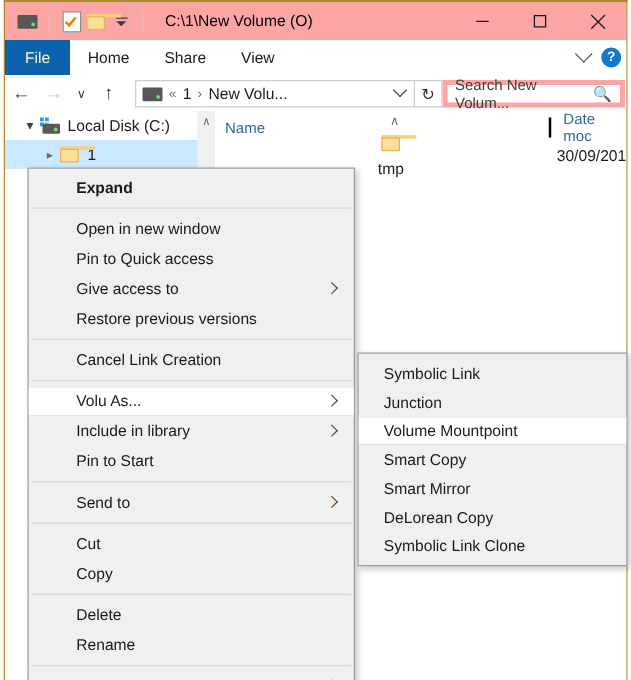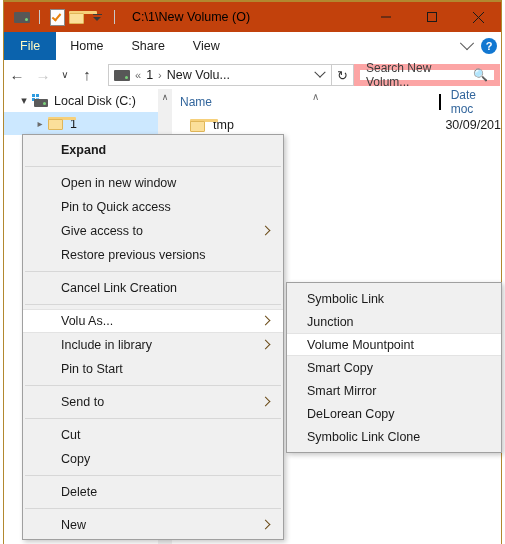--- a/index.html
+++ b/index.html
@@ -35,21 +35,21 @@
     background: #ffffff;
   }
 
   
   .titlebar {
     position: absolute;
     left: 4px;
     top: 2px;
     width: 497px;
     height: 30px;
-    background: #c2410c;
+    background: #fca5a5;
     display: flex;
     align-items: center;
   }
   .qat {
     display: flex;
     align-items: center;
     padding-left: 8px;
     gap: 0px;
   }
   .qat-sep {
@@ -270,21 +270,21 @@
     display: flex; align-items: center; justify-content: center;
     font-size: 13px;
     color: #333;
   }
   .searchbox {
     position: absolute;
     left: 350px;
     top: 4px;
     width: 146px;
     height: 22px;
-    border: 6px solid #fca5a5;
+    border: 4px solid #fca5a5;
     box-sizing: border-box;
     background: #ffffff;
     display: flex;
     align-items: center;
     padding: 0 6px;
     font-size: 12px;
     color: #3c3c3c;
   }
   .search-ico {
     margin-left: auto;
@@ -402,20 +402,21 @@
     font-size: 12.5px;
     color: #1b1b1b;
   }
   .file-name {
     width: 272px;
     box-sizing: border-box;
     padding-left: 18px;
     display: flex;
     align-items: center;
     gap: 7px;
+    flex-direction: column;
   }
   .file-date { padding-left: 10px; color:#1b1b1b; }
 
   
   .ctxmenu {
     position: absolute;
     background: #f0f0f0;
     border: 1px solid #a0a0a0;
     box-sizing: border-box;
     box-shadow: 2px 2px 5px rgba(0,0,0,0.22);
@@ -626,20 +627,21 @@
     <div class="msep"></div>
     <div class="mi">
       <span>Send to</span>
       <span class="arrow"></span>
     </div>
     <div class="msep"></div>
     <div class="mi">Cut</div>
     <div class="mi">Copy</div>
     <div class="msep"></div>
     <div class="mi">Delete</div>
+    <div class="mi">Rename</div>
     <div class="msep"></div>
     <div class="mi">
       <span>New</span>
       <span class="arrow"></span>
     </div>
 
   </div>
 
   <div class="ctxmenu" id="sub-menu">
     <div class="mi">Symbolic Link</div>

